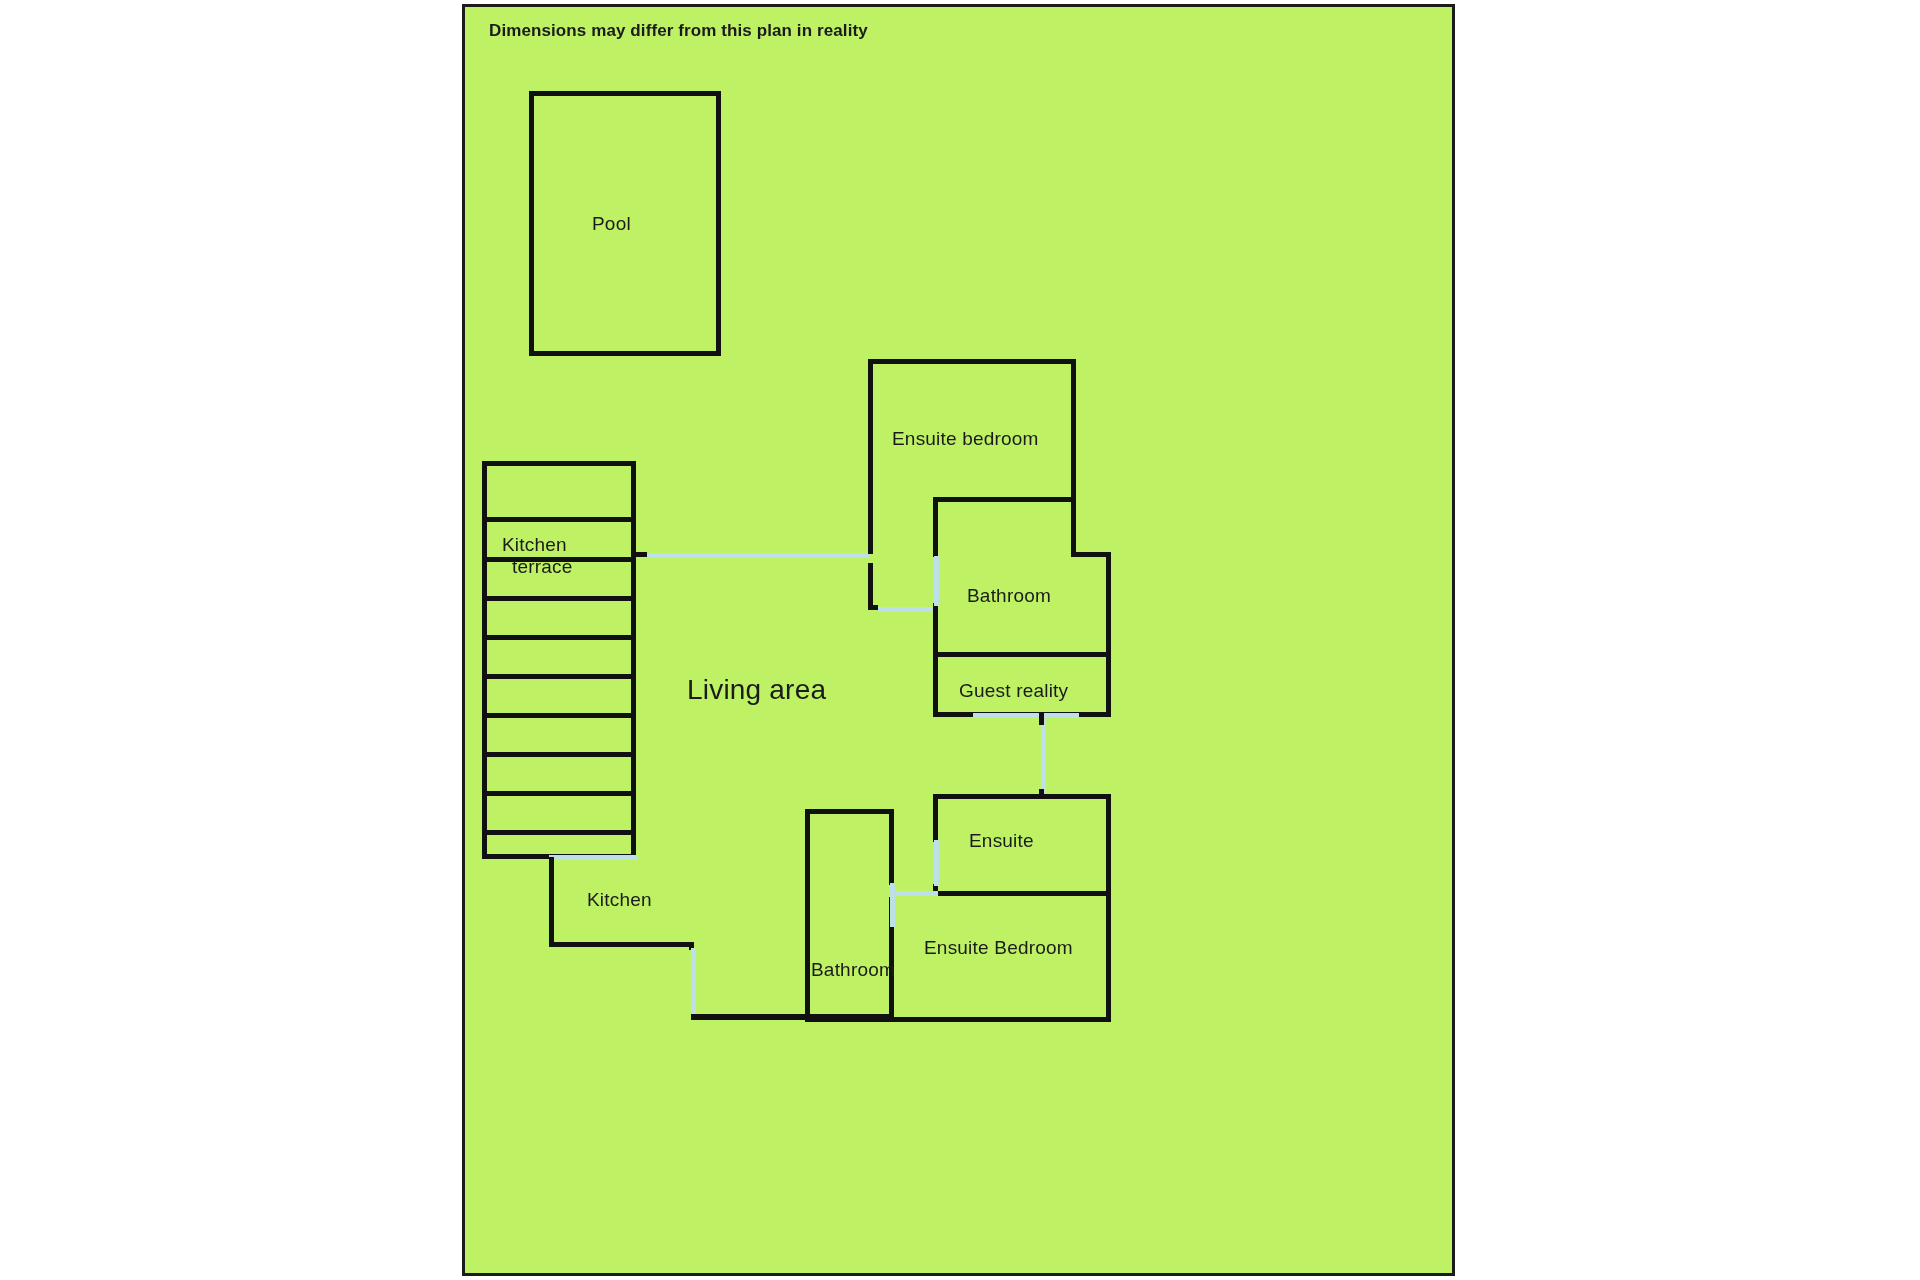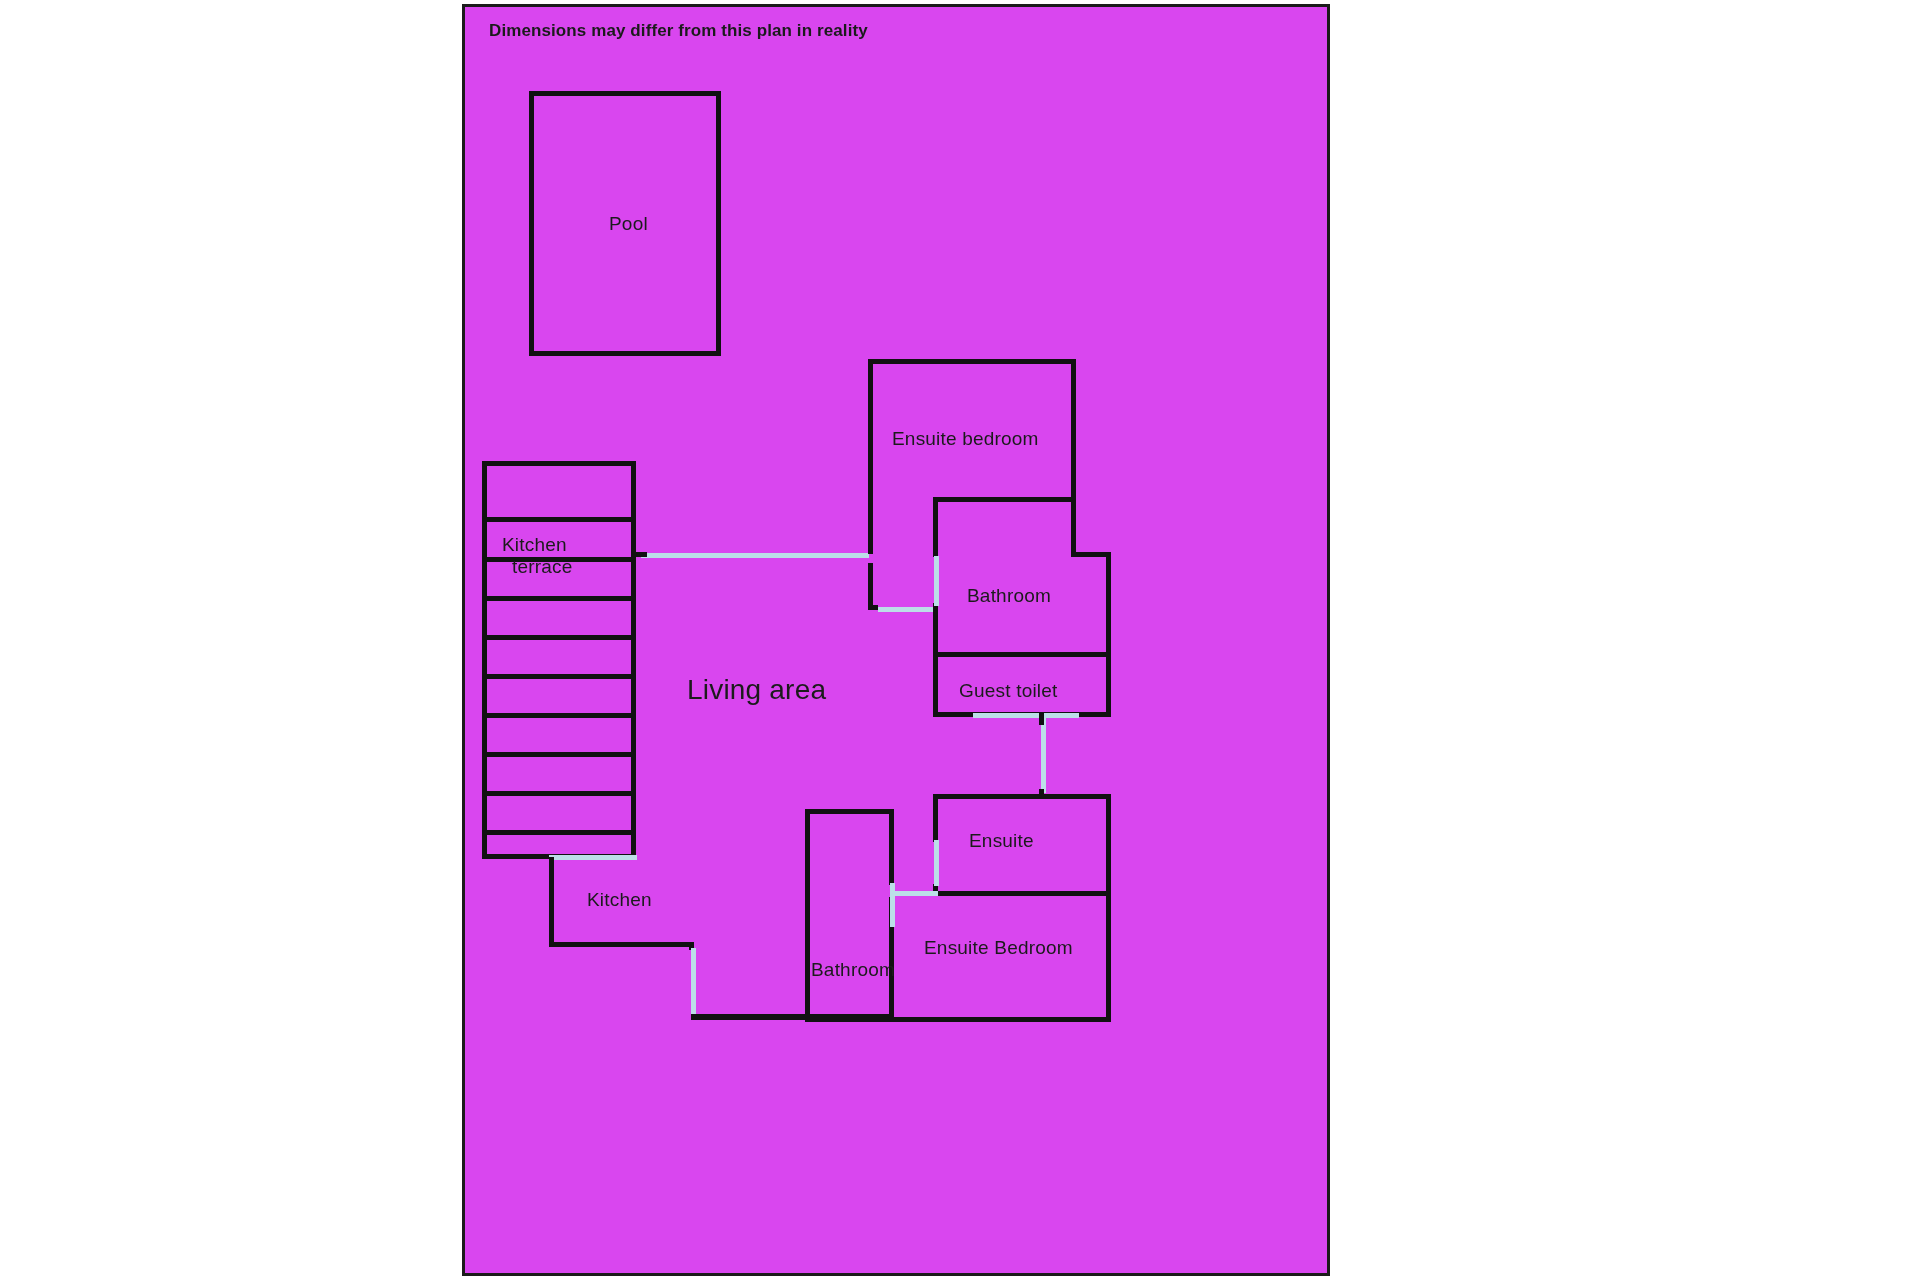--- a/index.html
+++ b/index.html
@@ -2,22 +2,22 @@
 <html><head>
 <meta charset="utf-8">
 <style>
   html,body{margin:0;padding:0;background:#ffffff;}
   body{width:1920px;height:1280px;overflow:hidden;
        font-family:"Liberation Sans","DejaVu Sans",sans-serif;}
   #stage{position:relative;width:1920px;height:1280px;background:#ffffff;}
 
   
   #plan-frame{
-    position:absolute;left:462px;top:4px;width:868px;height:1272px;
-    border:3px solid #1b1b1b;background:#d946ef;box-sizing:border-box;
+    position:absolute;left:462px;top:4px;width:993px;height:1272px;
+    border:3px solid #1b1b1b;background:#bef264;box-sizing:border-box;
   }
 
   .note{
     position:absolute;left:24px;top:14px;
     font-size:17px;font-weight:bold;color:#1b1b1b;letter-spacing:.1px;
     white-space:nowrap;
   }
 
   
   .wall{position:absolute;background:#111111;}
@@ -38,21 +38,21 @@
 </head>
 <body>
 
 <div id="stage">
 
   <div id="plan-frame">
 
     <div class="note">Dimensions may differ from this plan in reality</div>
 
     <div class="box" style="left:64px;top:84px;width:192px;height:265px;"></div>
-    <div class="label" style="left:127px;top:206px;margin-left:17px;">Pool</div>
+    <div class="label" style="left:127px;top:206px;">Pool</div>
 
     <div class="box" style="left:17px;top:454px;width:154px;height:398px;"></div>
 
     <div class="wall h" style="left:17px;top:510px;width:154px;"></div>
     <div class="wall h" style="left:17px;top:550px;width:154px;"></div>
     <div class="wall h" style="left:17px;top:589px;width:154px;"></div>
     <div class="wall h" style="left:17px;top:628px;width:154px;"></div>
     <div class="wall h" style="left:17px;top:667px;width:154px;"></div>
     <div class="wall h" style="left:17px;top:706px;width:154px;"></div>
     <div class="wall h" style="left:17px;top:745px;width:154px;"></div>
@@ -92,21 +92,21 @@
     <div class="wall v" style="left:468px;top:596px;height:110px;"></div>
     <div class="door v" style="left:469px;top:549px;height:50px;"></div>
     <div class="wall v" style="left:606px;top:490px;height:57px;"></div>
     <div class="wall h" style="left:606px;top:545px;width:40px;"></div>
     <div class="wall v" style="left:641px;top:545px;height:162px;"></div>
     <div class="wall h" style="left:468px;top:645px;width:178px;"></div>
     <div class="label" style="left:502px;top:578px;">Bathroom</div>
 
     <div class="wall h" style="left:468px;top:705px;width:178px;"></div>
     <div class="door h" style="left:508px;top:706px;width:106px;"></div>
-    <div class="label" style="left:494px;top:673px;">Guest toilet</div>
+    <div class="label" style="left:494px;top:673px;">Guest reality</div>
 
     <div class="door v" style="left:576px;top:708px;height:78px;"></div>
     <div class="wall v" style="left:574px;top:706px;height:12px;"></div>
     <div class="wall v" style="left:574px;top:782px;height:10px;"></div>
 
     <div class="wall h" style="left:468px;top:787px;width:178px;"></div>
     <div class="wall v" style="left:468px;top:787px;height:48px;"></div>
     <div class="wall v" style="left:468px;top:877px;height:10px;"></div>
     <div class="door v" style="left:469px;top:833px;height:46px;"></div>
     <div class="wall v" style="left:641px;top:787px;height:100px;"></div>

